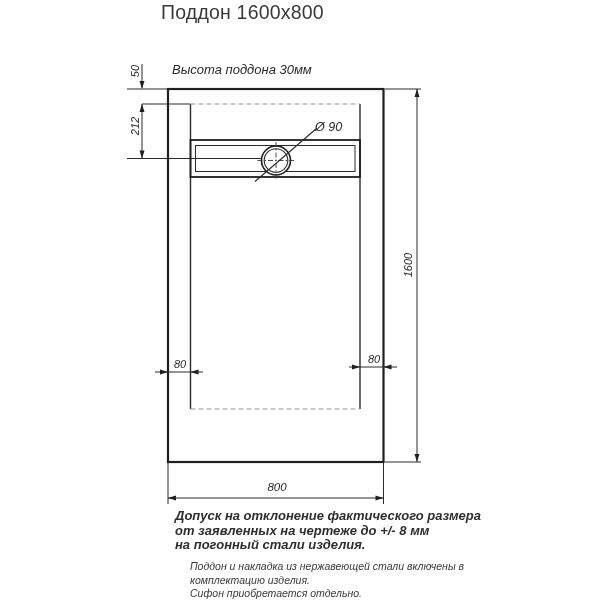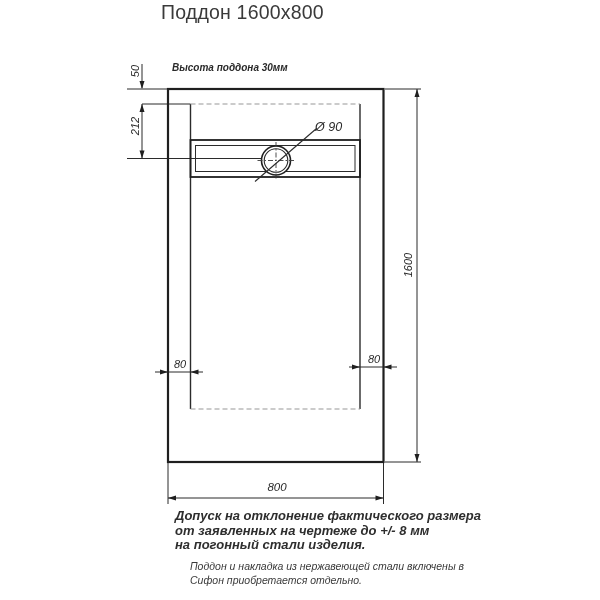--- a/index.html
+++ b/index.html
@@ -12,23 +12,22 @@
   }
   #canvas{position:relative;width:600px;height:600px;background:#fff;padding-left:26px;}
   #drawing-svg{position:absolute;left:0;top:0;}
   .title{
     position:absolute;left:161px;top:1px;
     font-size:19.5px;color:#3a3a3a;letter-spacing:0.2px;
     white-space:nowrap;
   }
   .height-note{
     position:absolute;left:172px;top:62px;
-    font-size:10px;font-style:italic;color:#2a2a2a;
+    font-size:13px;font-style:italic;color:#2a2a2a;
     white-space:nowrap;
-    font-weight:bold;
   }
   .tolerance-note{
     position:absolute;left:175px;top:509px;
     font-size:13px;font-style:italic;font-weight:600;color:#2e2e2e;
     line-height:14.5px;white-space:nowrap;
   }
   .included-note{
     position:absolute;left:175px;top:560px;
     font-size:10.5px;font-style:italic;color:#3a3a3a;
     line-height:13.5px;white-space:nowrap;margin-left:15px;
@@ -129,16 +128,17 @@
   </svg>
 
   <div class="tolerance-note">
     <div>Допуск на отклонение фактического размера</div>
     <div>от заявленных на чертеже до +/- 8 мм</div>
     <div>на погонный стали изделия.</div>
   </div>
 
   <div class="included-note">
     <div>Поддон и накладка из нержавеющей стали включены в</div>
+    <div>комплектацию изделия.</div>
     <div>Сифон приобретается отдельно.</div>
   </div>
 
 </div>
 
 </body></html>

